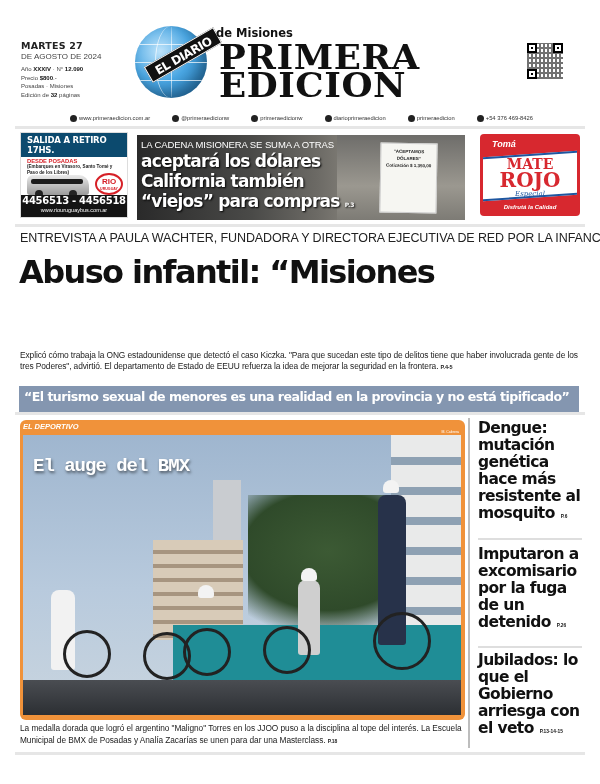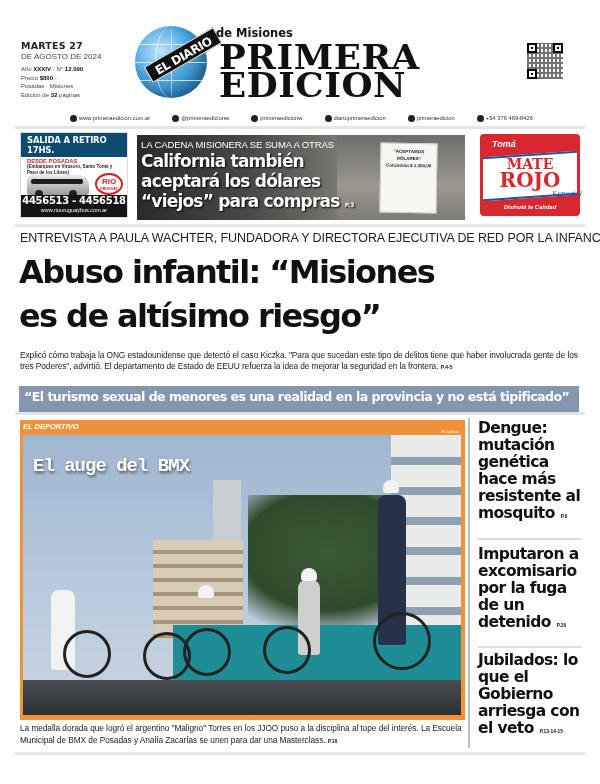--- a/index.html
+++ b/index.html
@@ -62,33 +62,33 @@
   .promo .head { position: absolute; left: 4px; top: 16px; color: #fff; font-family: "DejaVu Sans", sans-serif; font-weight: bold; font-size: 17px; line-height: 20px; letter-spacing: -0.8px; text-shadow: 1px 1px 2px #000; }
   .promo .pg { font-size: 6px; letter-spacing: 0; }
 
   .ad-mate { position: absolute; left: 478px; top: 132px; width: 104px; height: 86px; background: #fff; }
   .ad-mate .red { position: absolute; left: 2px; top: 2px; width: 100px; height: 82px; background: #d7282f; border-radius: 4px; }
   .ad-mate .band { position: absolute; left: 5px; top: 22px; width: 94px; height: 44px; background: #fff; transform: skewY(-4deg); border-top: 2px solid #1e56a0; border-bottom: 2px solid #1e56a0; }
   .ad-mate .toma { position: absolute; left: 14px; top: 7px; color: #fff; font-style: italic; font-weight: bold; font-size: 9px; }
   .ad-mate .mate { position: absolute; left: 0; width: 104px; text-align: center; color: #d7282f; font-family: "DejaVu Serif", serif; font-weight: bold; }
   .ad-mate .mate.m1 { top: 24px; font-size: 14px; }
   .ad-mate .mate.m2 { top: 36px; font-size: 20px; }
-  .ad-mate .esp { position: absolute; left: 0; width: 104px; top: 58px; text-align: right; color: #1e56a0; font-style: italic; font-size: 7px; font-family: "DejaVu Serif", serif; }
+  .ad-mate .esp { position: absolute; left: 0; width: 104px; top: 58px; text-align: center; color: #1e56a0; font-style: italic; font-size: 7px; font-family: "DejaVu Serif", serif; }
   .ad-mate .disf { position: absolute; left: 0; width: 104px; top: 72px; text-align: center; color: #fff; font-style: italic; font-size: 6px; font-weight: bold; }
 
   
   .kicker-main { position: absolute; left: 20px; top: 231px; font-size: 12.5px; color: #222; letter-spacing: -0.1px; white-space: nowrap; }
   .headline { position: absolute; left: 19px; top: 250px; width: 570px; font-family: "DejaVu Sans", sans-serif; font-weight: bold; font-size: 32px; line-height: 44px; letter-spacing: -1.6px; color: #111; }
   .lede { position: absolute; left: 20px; top: 350px; width: 565px; font-size: 8.4px; line-height: 11.2px; color: #222; letter-spacing: -0.1px; }
   .lede .pg { font-size: 5.5px; font-weight: bold; }
 
   .quote-bar { position: absolute; left: 19px; top: 386px; width: 560px; height: 28px; background: #8496b0; color: #fff; font-family: "DejaVu Sans", sans-serif; font-weight: bold; font-size: 12.6px; line-height: 22px; padding-left: 5px; letter-spacing: -0.55px; white-space: nowrap; overflow: hidden; }
 
   
-  .feature { position: absolute; left: 20px; top: 420px; width: 445px; height: 300px; background: #f0923a; }
+  .feature { position: absolute; left: 20px; top: 420px; width: 445px; height: 300px; background: #f0923a; border-radius: 6px; }
   .feature .sec { position: absolute; left: 3px; top: 2px; color: #fff; font-style: italic; font-weight: bold; font-size: 7.5px; }
   .feature .credit { position: absolute; right: 6px; top: 10px; color: #fff; font-size: 3.5px; }
   .photo { position: absolute; left: 3px; top: 15px; width: 438px; height: 280px; overflow: hidden;
            background: linear-gradient(180deg, #9fb6cf 0%, #b8cadd 55%, #c9d5df 100%); }
   .photo .bldg-r { position: absolute; right: 0; top: 0; width: 70px; height: 190px; background: repeating-linear-gradient(180deg, #e9eaea 0 22px, #8ea1b3 22px 30px); }
   .photo .bldg-c { position: absolute; left: 130px; top: 105px; width: 90px; height: 100px; background: repeating-linear-gradient(180deg, #d8cbb8 0 10px, #a79580 10px 14px); }
   .photo .tower { position: absolute; left: 190px; top: 45px; width: 28px; height: 60px; background: #c9ccd0; }
   .photo .trees { position: absolute; left: 225px; top: 60px; width: 200px; height: 140px; background: radial-gradient(ellipse at 40% 40%, #3c5a34 0%, #2f4a2a 50%, transparent 72%); }
   .photo .fence { position: absolute; left: 150px; top: 190px; width: 290px; height: 60px; background: #1f8d96; }
   .photo .ramp { position: absolute; left: 0; top: 245px; width: 438px; height: 35px; background: linear-gradient(180deg, #4a4d52, #2c2f33); }
@@ -180,41 +180,40 @@
 </div>
 
 <div class="promo">
   <div class="win"></div>
   <div class="sign">
       <div>"ACEPTAMOS DÓLARES"</div>
       <div>Cotización $ 1.350,00</div>
     </div>
   <div class="kicker">LA CADENA MISIONERA SE SUMA A OTRAS</div>
   <div class="head">
+    <div>aceptará los dólares</div>
     <div>California también</div>
-    <div>aceptará los dólares</div>
     <div><span>“viejos” para compras</span> <span class="pg">P.3</span></div>
   </div>
 </div>
 
 <div class="ad-mate">
   <div class="red"></div>
   <div class="band"></div>
   <div class="toma">Tomá</div>
   <div class="mate m1">MATE</div>
   <div class="mate m2">ROJO</div>
   <div class="esp">Especial</div>
   <div class="disf">Disfrutá la Calidad</div>
 </div>
 <div class="rule-grey" style="top:224px"></div>
 
 <div class="kicker-main">ENTREVISTA A PAULA WACHTER, FUNDADORA Y DIRECTORA EJECUTIVA DE RED POR LA INFANCIA</div>
 <div class="headline">
   <div>Abuso infantil: “Misiones</div>
-  <div>es de altísimo riesgo”</div>
 </div>
 <div class="lede">
   <span>Explicó cómo trabaja la ONG estadounidense que detectó el caso Kiczka. "Para que sucedan este tipo de delitos tiene que haber involucrada gente de los tres Poderes", advirtió. El departamento de Estado de EEUU refuerza la idea de mejorar la seguridad en la frontera.</span> <span class="pg">P.4-5</span>
 </div>
 <div class="quote-bar">“El turismo sexual de menores es una realidad en la provincia y no está tipificado”</div>
 <div class="rule-grey" style="top:412px"></div>
 
 <div class="feature">
   <div class="sec">EL DEPORTIVO</div>
   <div class="credit">M. Cabrera</div>

